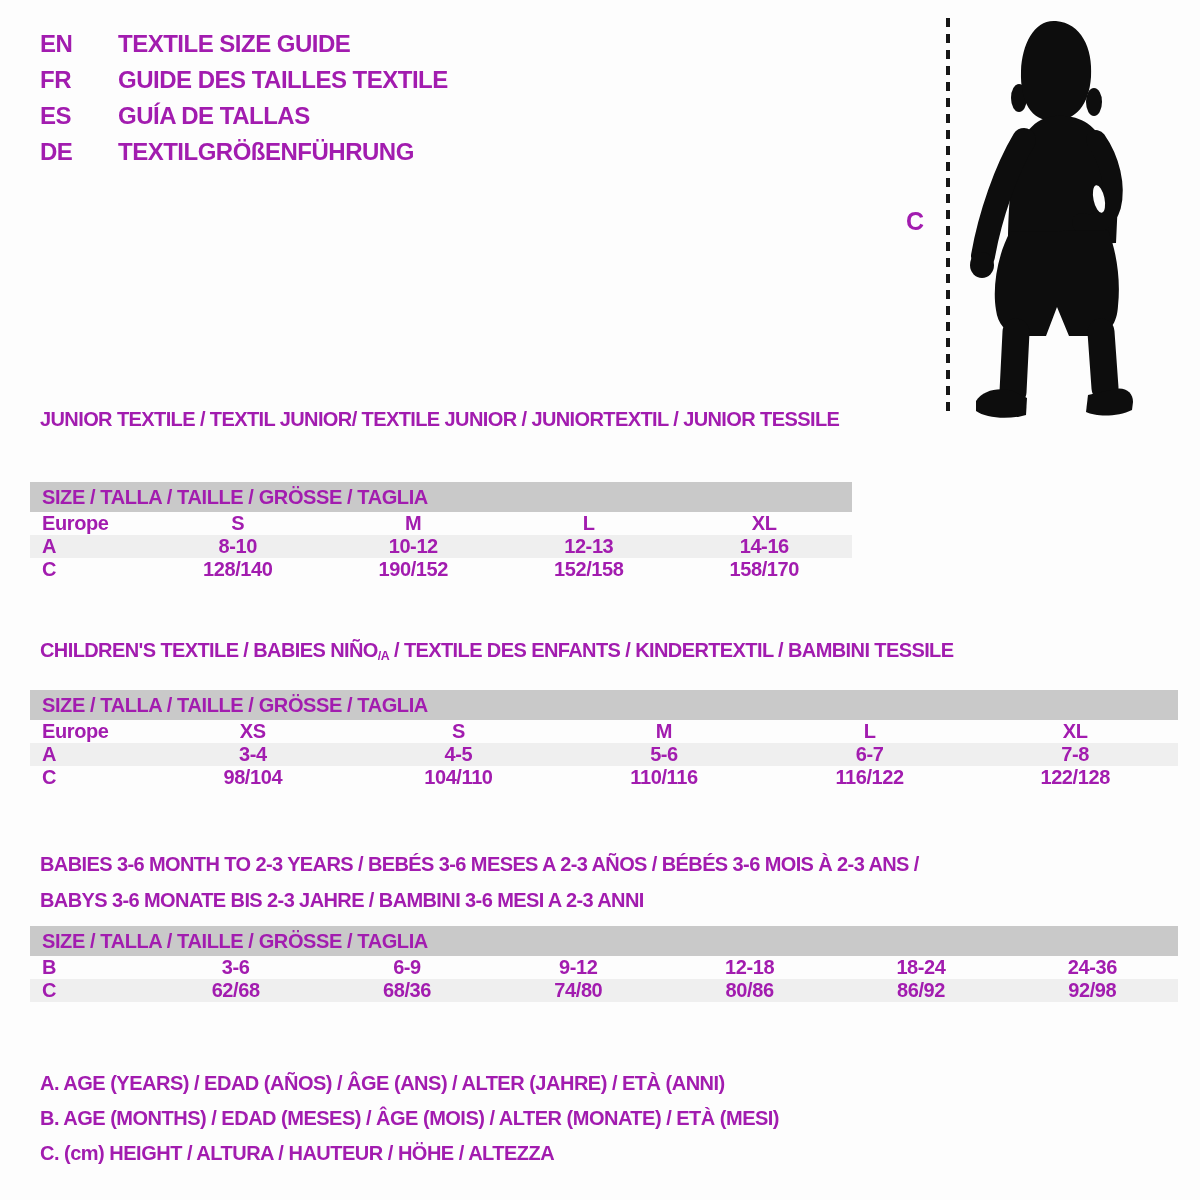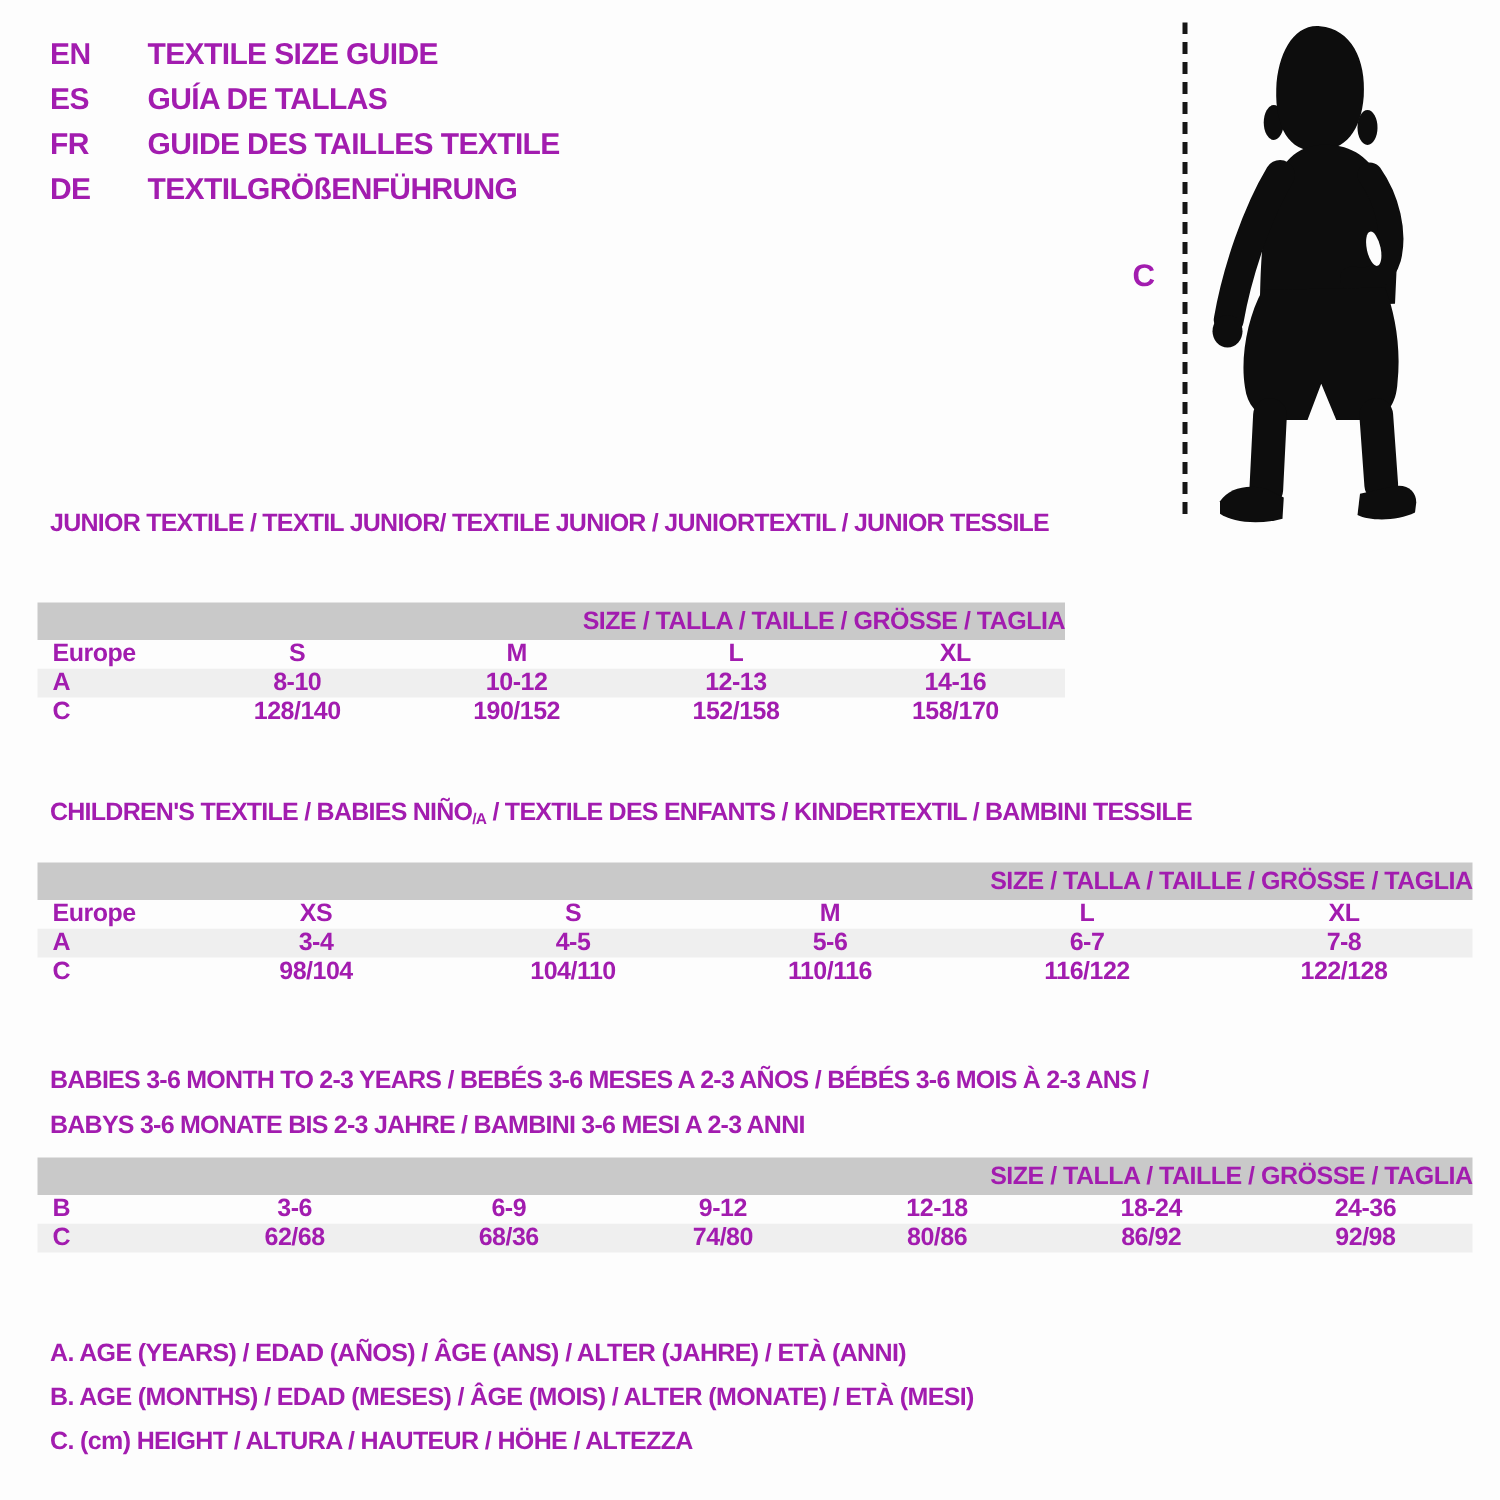--- a/index.html
+++ b/index.html
@@ -23,46 +23,46 @@
   .sec-title{position:absolute;margin:0;font-size:20px;font-weight:700;letter-spacing:-0.6px;white-space:nowrap;}
   #junior-title{left:40px;top:408px;}
   #children-title{left:40px;top:639px;}
   #babies-title{left:40px;top:846px;line-height:36px;white-space:normal;width:1150px;}
   .subscript{font-size:0.62em;vertical-align:-0.28em;}
   
   .size-table{position:absolute;left:30px;font-size:20px;letter-spacing:-0.4px;}
   #junior-table{top:482px;width:822px;}
   #children-table{top:690px;width:1148px;}
   #babies-table{top:926px;width:1148px;}
-  .tbl-head{height:30px;background:#c9c9c9;display:flex;align-items:center;padding-left:12px;box-sizing:border-box;justify-content:flex-end;}
+  .tbl-head{height:30px;background:#c9c9c9;display:flex;align-items:center;padding-left:12px;box-sizing:border-box;}
   .trow{display:flex;align-items:center;height:23px;}
   .trow.shaded{background:#efefef;}
   .trow .lbl{width:120px;padding-left:12px;box-sizing:border-box;}
   .trow .val{flex:1;text-align:center;}
   
   .legend{position:absolute;left:40px;top:1066px;}
   .legend-line{height:35px;display:flex;align-items:center;font-size:20px;letter-spacing:-0.5px;}
 </style>
 </head>
 <body>
 
 <div class="canvas">
 
   <section class="lang-list">
     <div class="lang-row">
       <span class="lang-code">EN</span>
       <span class="lang-title">TEXTILE SIZE GUIDE</span>
     </div>
     <div class="lang-row">
+      <span class="lang-code">FR</span>
+      <span class="lang-title">GUIDE DES TAILLES TEXTILE</span>
+    </div>
+    <div class="lang-row">
       <span class="lang-code">ES</span>
       <span class="lang-title">GUÍA DE TALLAS</span>
-    </div>
-    <div class="lang-row">
-      <span class="lang-code">FR</span>
-      <span class="lang-title">GUIDE DES TAILLES TEXTILE</span>
     </div>
     <div class="lang-row">
       <span class="lang-code">DE</span>
       <span class="lang-title">TEXTILGRÖßENFÜHRUNG</span>
     </div>
   </section>
 
   <div class="measure-line"></div>
   <div class="measure-label">C</div>
   <svg class="toddler" viewBox="0 0 168 402" aria-hidden="true">

